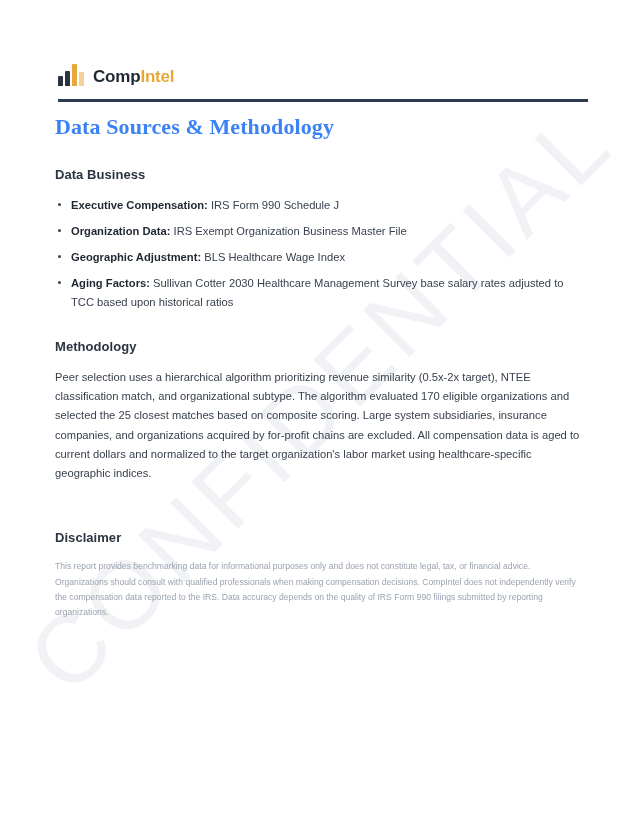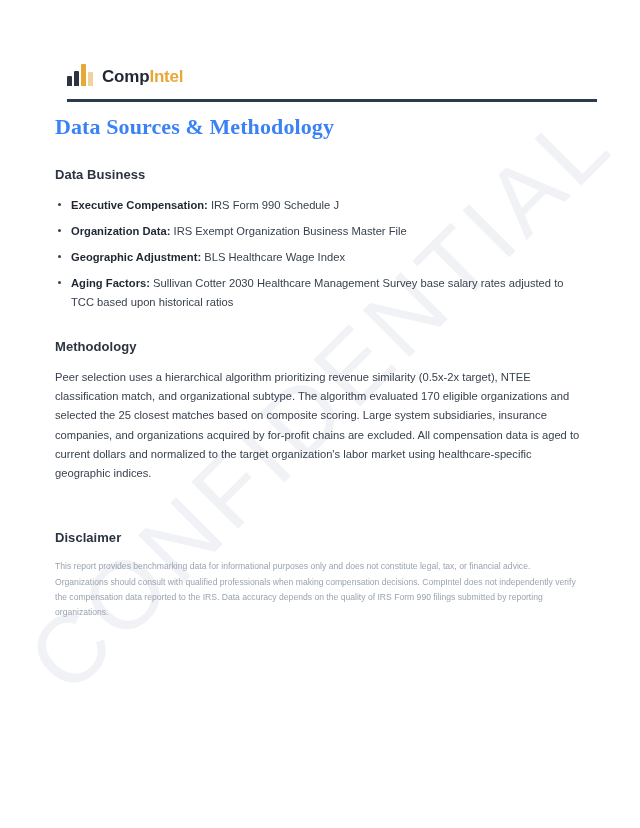--- a/index.html
+++ b/index.html
@@ -40,21 +40,21 @@
   }
 
   .content {
     position: relative;
     z-index: 1;
   }
 
   
   .header {
     position: absolute;
-    left: 67px;
+    left: 58px;
     top: 58px;
     width: 530px;
   }
   .logo-row {
     display: flex;
     align-items: flex-end;
     gap: 9px;
     height: 28px;
   }
   .logo-mark {

